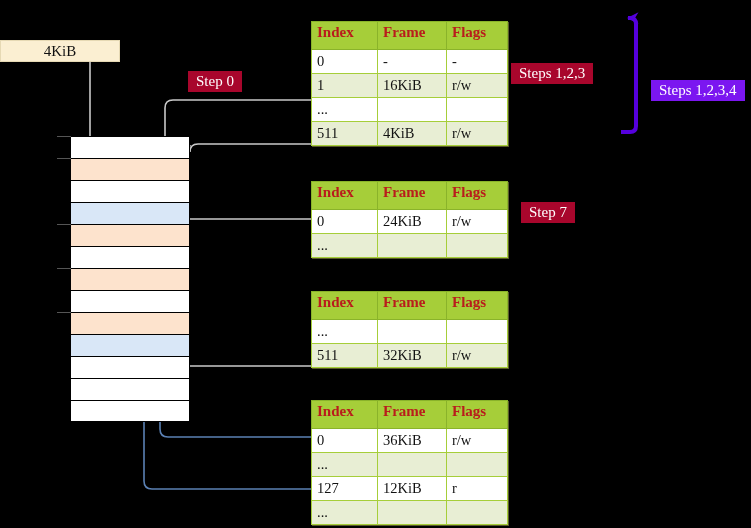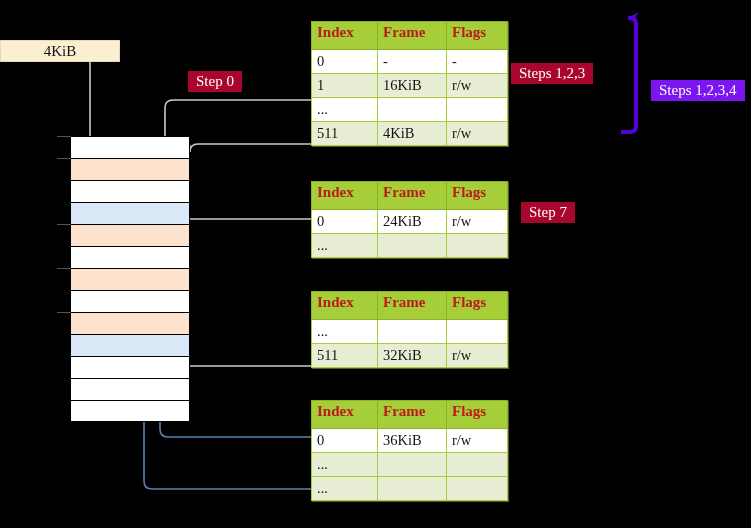--- a/index.html
+++ b/index.html
@@ -281,20 +281,25 @@
         <tr>
           <td class="col-index">0</td>
           <td class="col-frame">36KiB</td>
           <td class="col-flags">r/w</td>
         </tr>
         <tr class="alt">
           <td class="col-index">...</td>
           <td class="col-frame"></td>
           <td class="col-flags"></td>
         </tr>
+        <tr>
+          <td class="col-index">127</td>
+          <td class="col-frame">12KiB</td>
+          <td class="col-flags">r</td>
+        </tr>
         <tr class="alt">
           <td class="col-index">...</td>
           <td class="col-frame"></td>
           <td class="col-flags"></td>
         </tr>
       </tbody>
     </table>
   </div>
 
 </body></html>

